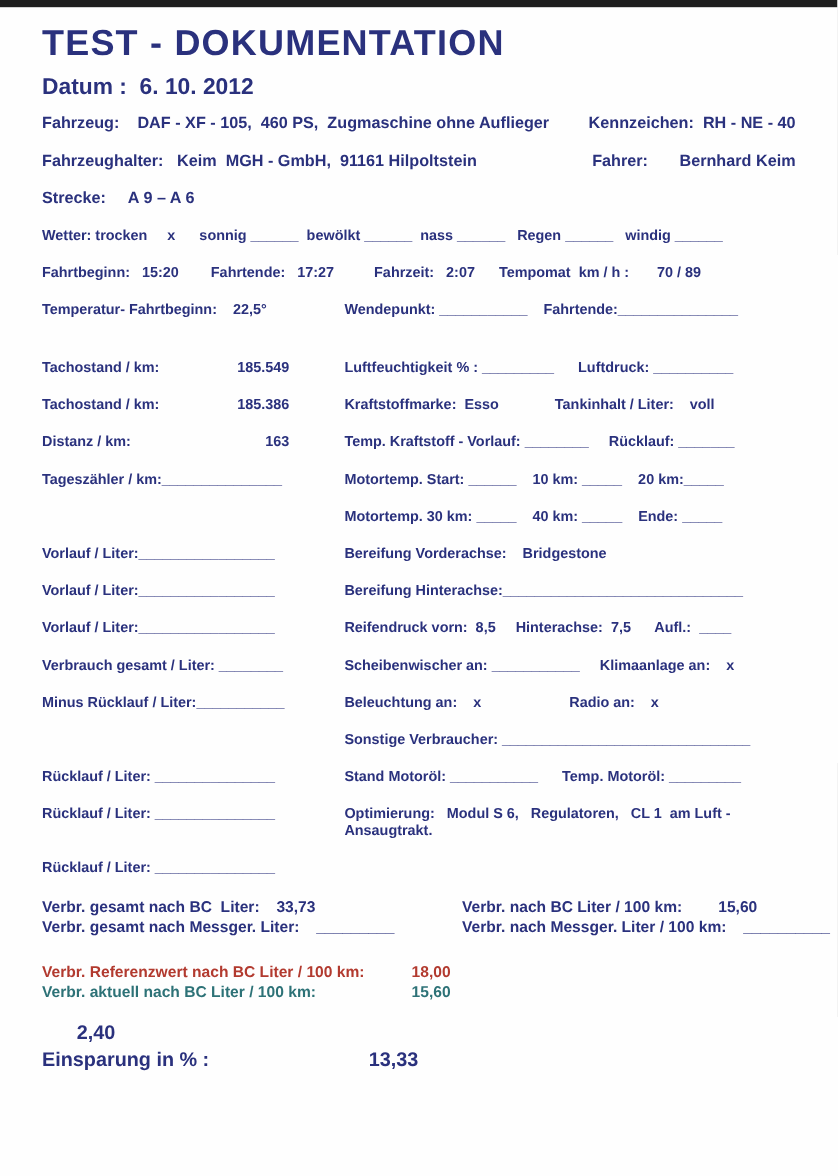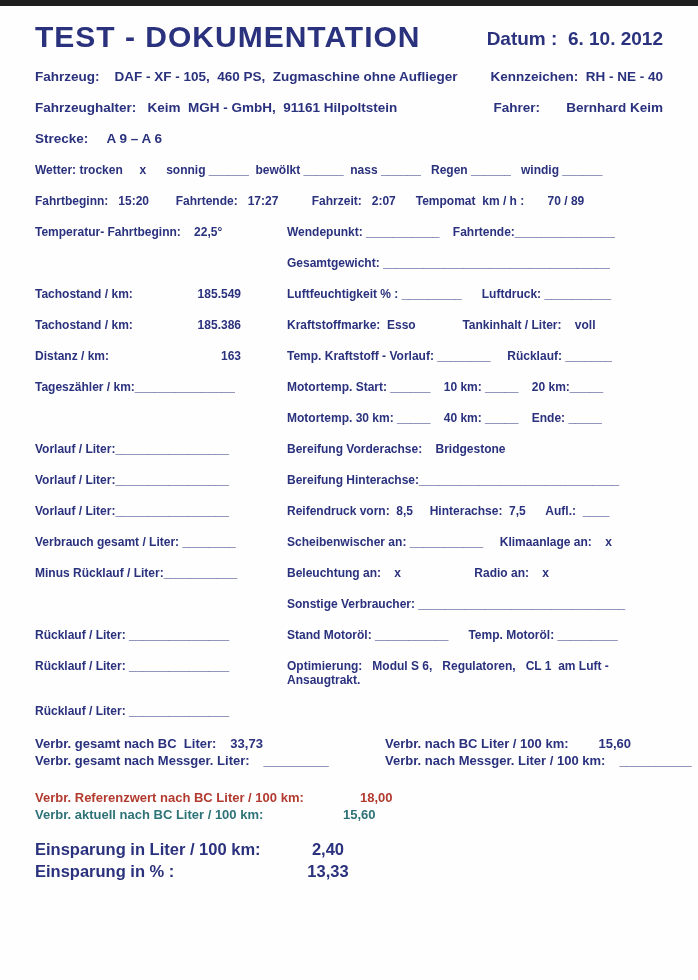--- a/index.html
+++ b/index.html
@@ -8,42 +8,42 @@
     width:698px;height:980px;
     background:#fefefe;
     font-family:"Liberation Sans","DejaVu Sans",sans-serif;
     font-weight:bold;
     color:#2a317d;
     overflow:hidden;
     box-sizing:border-box;
   }
   .topbar{height:6px;background:#1e1e1e;width:100%;}
   .content{padding:14px 35px 0 35px;box-sizing:border-box;}
-  .title-row{display:flex;justify-content:space-between;align-items:flex-start;margin-bottom:16px;}
+  .title-row{display:flex;justify-content:space-between;align-items:flex-start;margin-bottom:16px;flex-direction:column;}
   .doc-title{font-size:30px;letter-spacing:1px;line-height:34px;}
   .doc-date{font-size:19px;line-height:14px;margin-top:12px;white-space:pre;}
   .hrow{display:flex;justify-content:space-between;font-size:13.5px;line-height:14px;margin-bottom:17px;white-space:pre-wrap;}
   .form-rows{margin-top:8px;}
   .frow{display:flex;font-size:12px;line-height:14px;margin-bottom:17px;}
   .frow .full{white-space:pre-wrap;flex:1;}
   .c1{display:inline-flex;width:252px;flex-shrink:0;}
   .flab{white-space:pre-wrap;}
   .fval{flex:1;text-align:right;padding-right:46px;white-space:pre;}
   .rcol{flex:1;white-space:pre-wrap;}
   .summary{font-size:13px;line-height:17px;}
   .srow{display:flex;}
   .scell-l{width:350px;flex-shrink:0;display:flex;}
   .scell-r{flex:1;display:flex;}
   .slab{white-space:pre;}
   .sval{white-space:pre;margin-left:14px;}
   .svall{white-space:pre;margin-left:30px;}
   .refblock{margin-top:20px;font-size:13px;line-height:17px;}
   .refrow{display:flex;}
   .reflab{width:308px;flex-shrink:0;white-space:pre;}
-  .red{color:#b23a2f;gap:17px;}
+  .red{color:#b23a2f;}
   .teal{color:#2d7277;}
   .savings{margin-top:15px;font-size:16.5px;line-height:22px;}
   .savrow{display:flex;}
   .savlab{width:248px;flex-shrink:0;white-space:pre;}
   .savval{width:90px;text-align:center;white-space:pre;}
 </style>
 </head>
 <body>
 
 <div class="page">
@@ -80,21 +80,20 @@
             <span class="flab">Temperatur- Fahrtbeginn:    22,5°</span>
             <span class="fval"></span>
           </span>
           <span class="rcol">Wendepunkt: ___________    Fahrtende:_______________</span>
         </div>
         <div class="frow">
           <span class="c1">
             <span class="flab"></span>
             <span class="fval"></span>
           </span>
-          <span class="rcol">Gesamtgewicht: __________________________________</span>
         </div>
         <div class="frow">
           <span class="c1">
             <span class="flab">Tachostand / km:</span>
             <span class="fval">185.549</span>
           </span>
           <span class="rcol">Luftfeuchtigkeit % : _________      Luftdruck: __________</span>
         </div>
         <div class="frow">
           <span class="c1">
@@ -219,21 +218,20 @@
         <span>18,00</span>
       </div>
       <div class="refrow teal">
         <span class="reflab">Verbr. aktuell nach BC Liter / 100 km:</span>
         <span>15,60</span>
       </div>
     </div>
 
     <div class="savings">
       <div class="savrow">
-        <span class="savlab">Einsparung in Liter / 100 km:</span>
         <span class="savval">2,40</span>
       </div>
       <div class="savrow">
         <span class="savlab">Einsparung in % :</span>
         <span class="savval">13,33</span>
       </div>
     </div>
 
   </div>
 </div>

